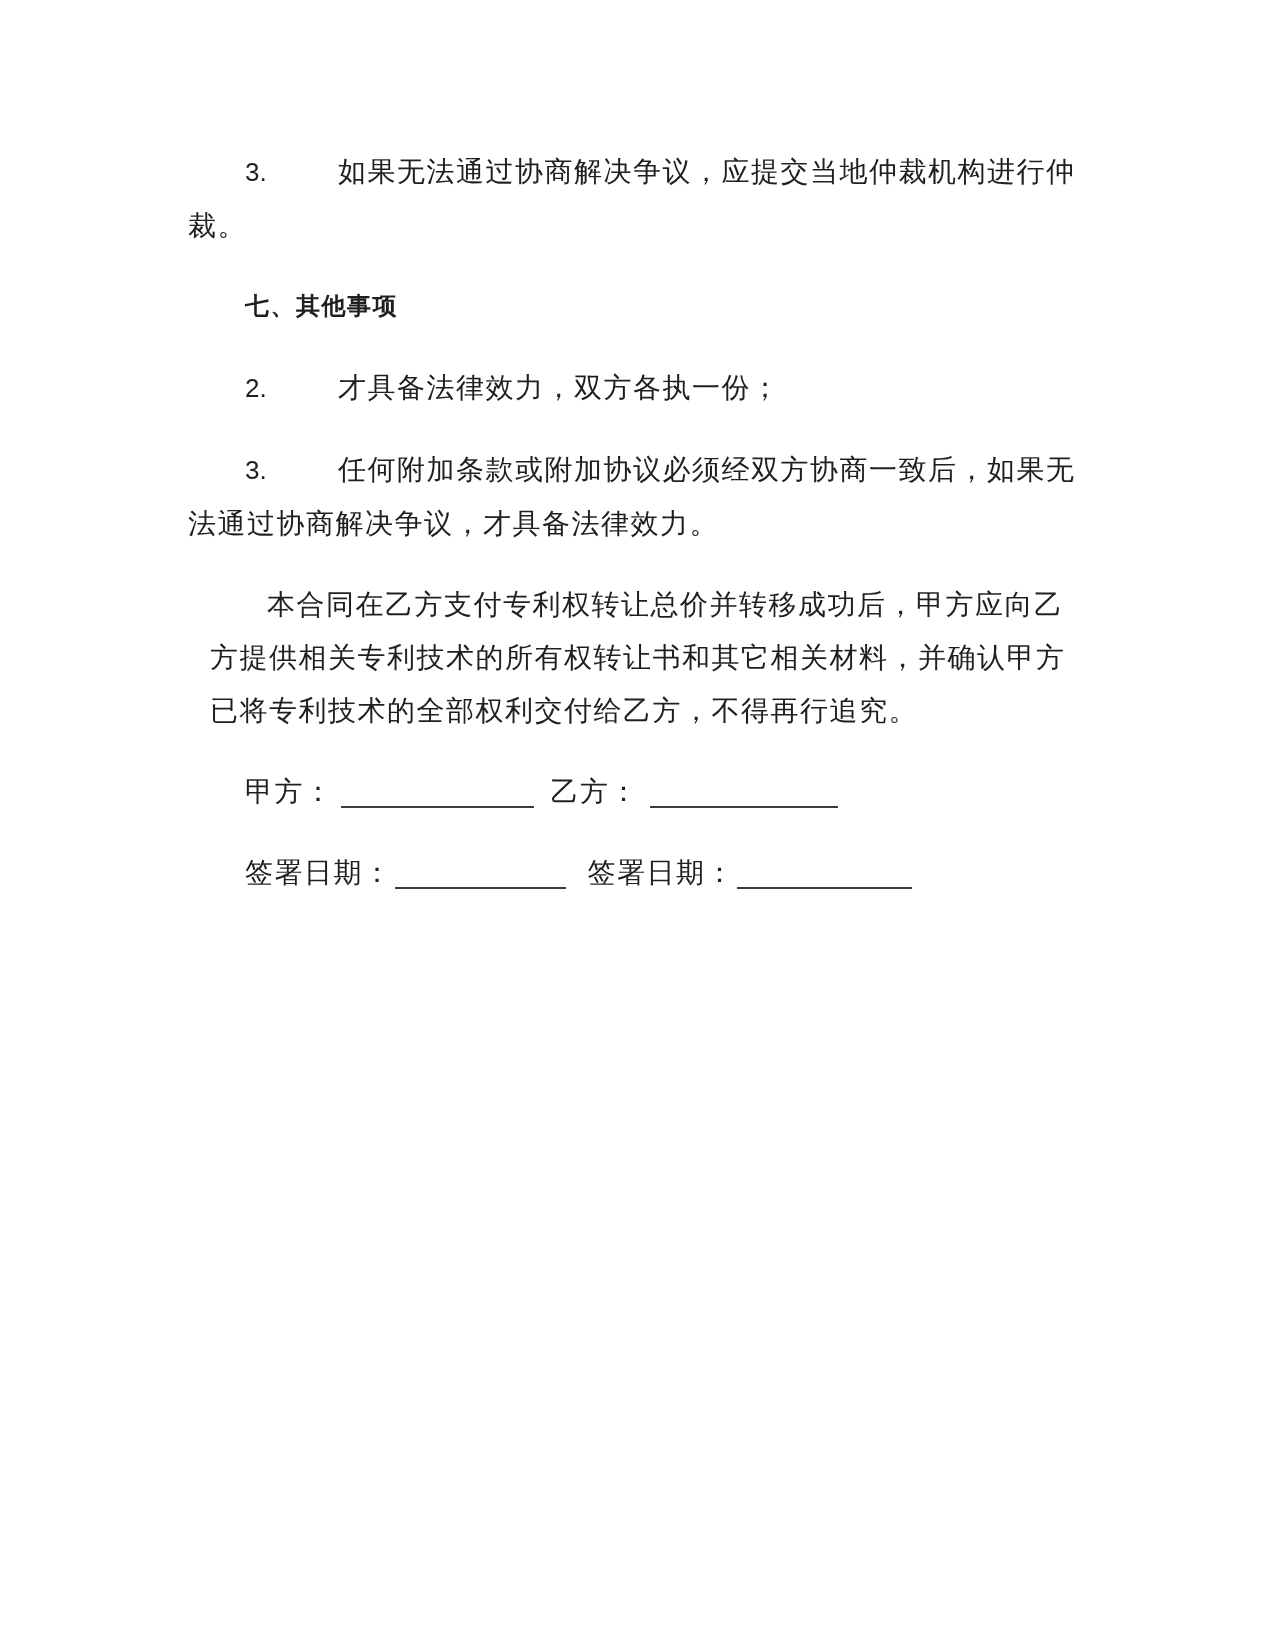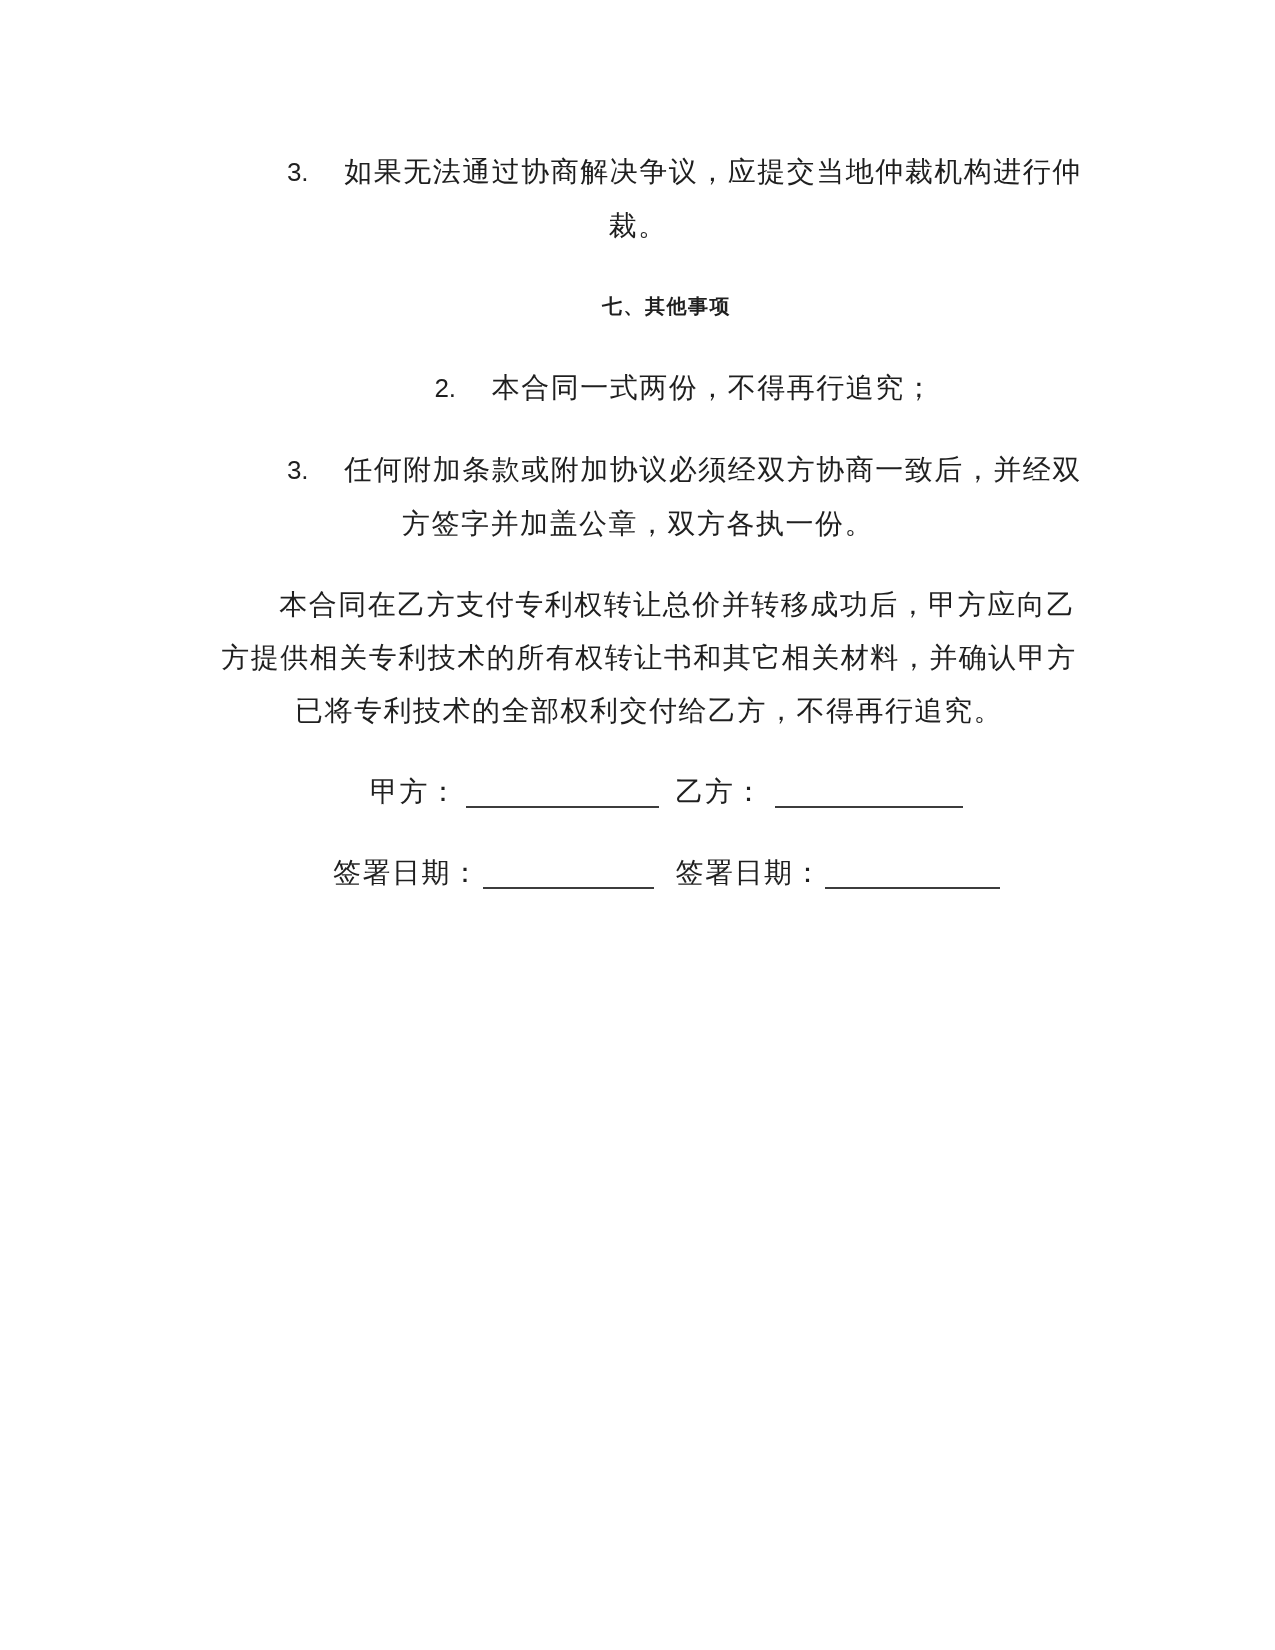--- a/index.html
+++ b/index.html
@@ -16,36 +16,36 @@
     color: #1f1f1f;
   }
   .page-content {
     position: absolute;
     left: 188px;
     top: 145px;
     width: 900px;
     font-size: 28px;
     line-height: 53px;
     letter-spacing: 1.5px;
-    text-align: center;
+    text-align: left;
   }
   .para-block {
     margin: 0 0 28px 0;
     word-break: normal;
   }
   .num {
     display: inline-block;
     margin-left: 57px;
     width: 93px;
     font-family: "Liberation Sans", "DejaVu Sans", sans-serif;
     font-size: 26px;
     letter-spacing: 0;
   }
   .section-heading {
-    font-size: 20px;
+    font-size: 24px;
     font-weight: 700;
     margin: 0 0 28px 0;
     text-indent: 57px;
   }
   .closing {
     text-indent: 57px;
     margin-left: 22px;
   }
   .sig-row {
     margin: 0 0 28px 0;
@@ -71,23 +71,23 @@
 </head>
 <body>
 
 <div class="page-content">
 
   <p class="para-block"><span class="num">3.</span><span>如果无法通过协商解决争议，应提交当地仲裁机构进行仲裁。</span></p>
 
   <h2 class="section-heading">七、其他事项</h2>
 
 
-  <p class="para-block"><span class="num">2.</span><span>本合同一式两份，不得再行追究；</span></p>
+  <p class="para-block"><span class="num">2.</span><span>才具备法律效力，双方各执一份；</span></p>
 
-  <p class="para-block"><span class="num">3.</span><span>任何附加条款或附加协议必须经双方协商一致后，并经双方签字并加盖公章，双方各执一份。</span></p>
+  <p class="para-block"><span class="num">3.</span><span>任何附加条款或附加协议必须经双方协商一致后，如果无法通过协商解决争议，才具备法律效力。</span></p>
 
   <p class="para-block closing">本合同在乙方支付专利权转让总价并转移成功后，甲方应向乙方提供相关专利技术的所有权转让书和其它相关材料，并确认甲方已将专利技术的全部权利交付给乙方，不得再行追究。</p>
 
   <div class="sig-row">
     <span class="indent"></span><span>甲方：</span><span class="blank blank-a1"></span><span class="label-b">乙方：</span><span class="blank blank-b1"></span>
   </div>
 
   <div class="sig-row">
     <span class="indent"></span><span>签署日期：</span><span class="blank blank-a2"></span><span class="label-d2">签署日期：</span><span class="blank blank-b2"></span>
   </div>

